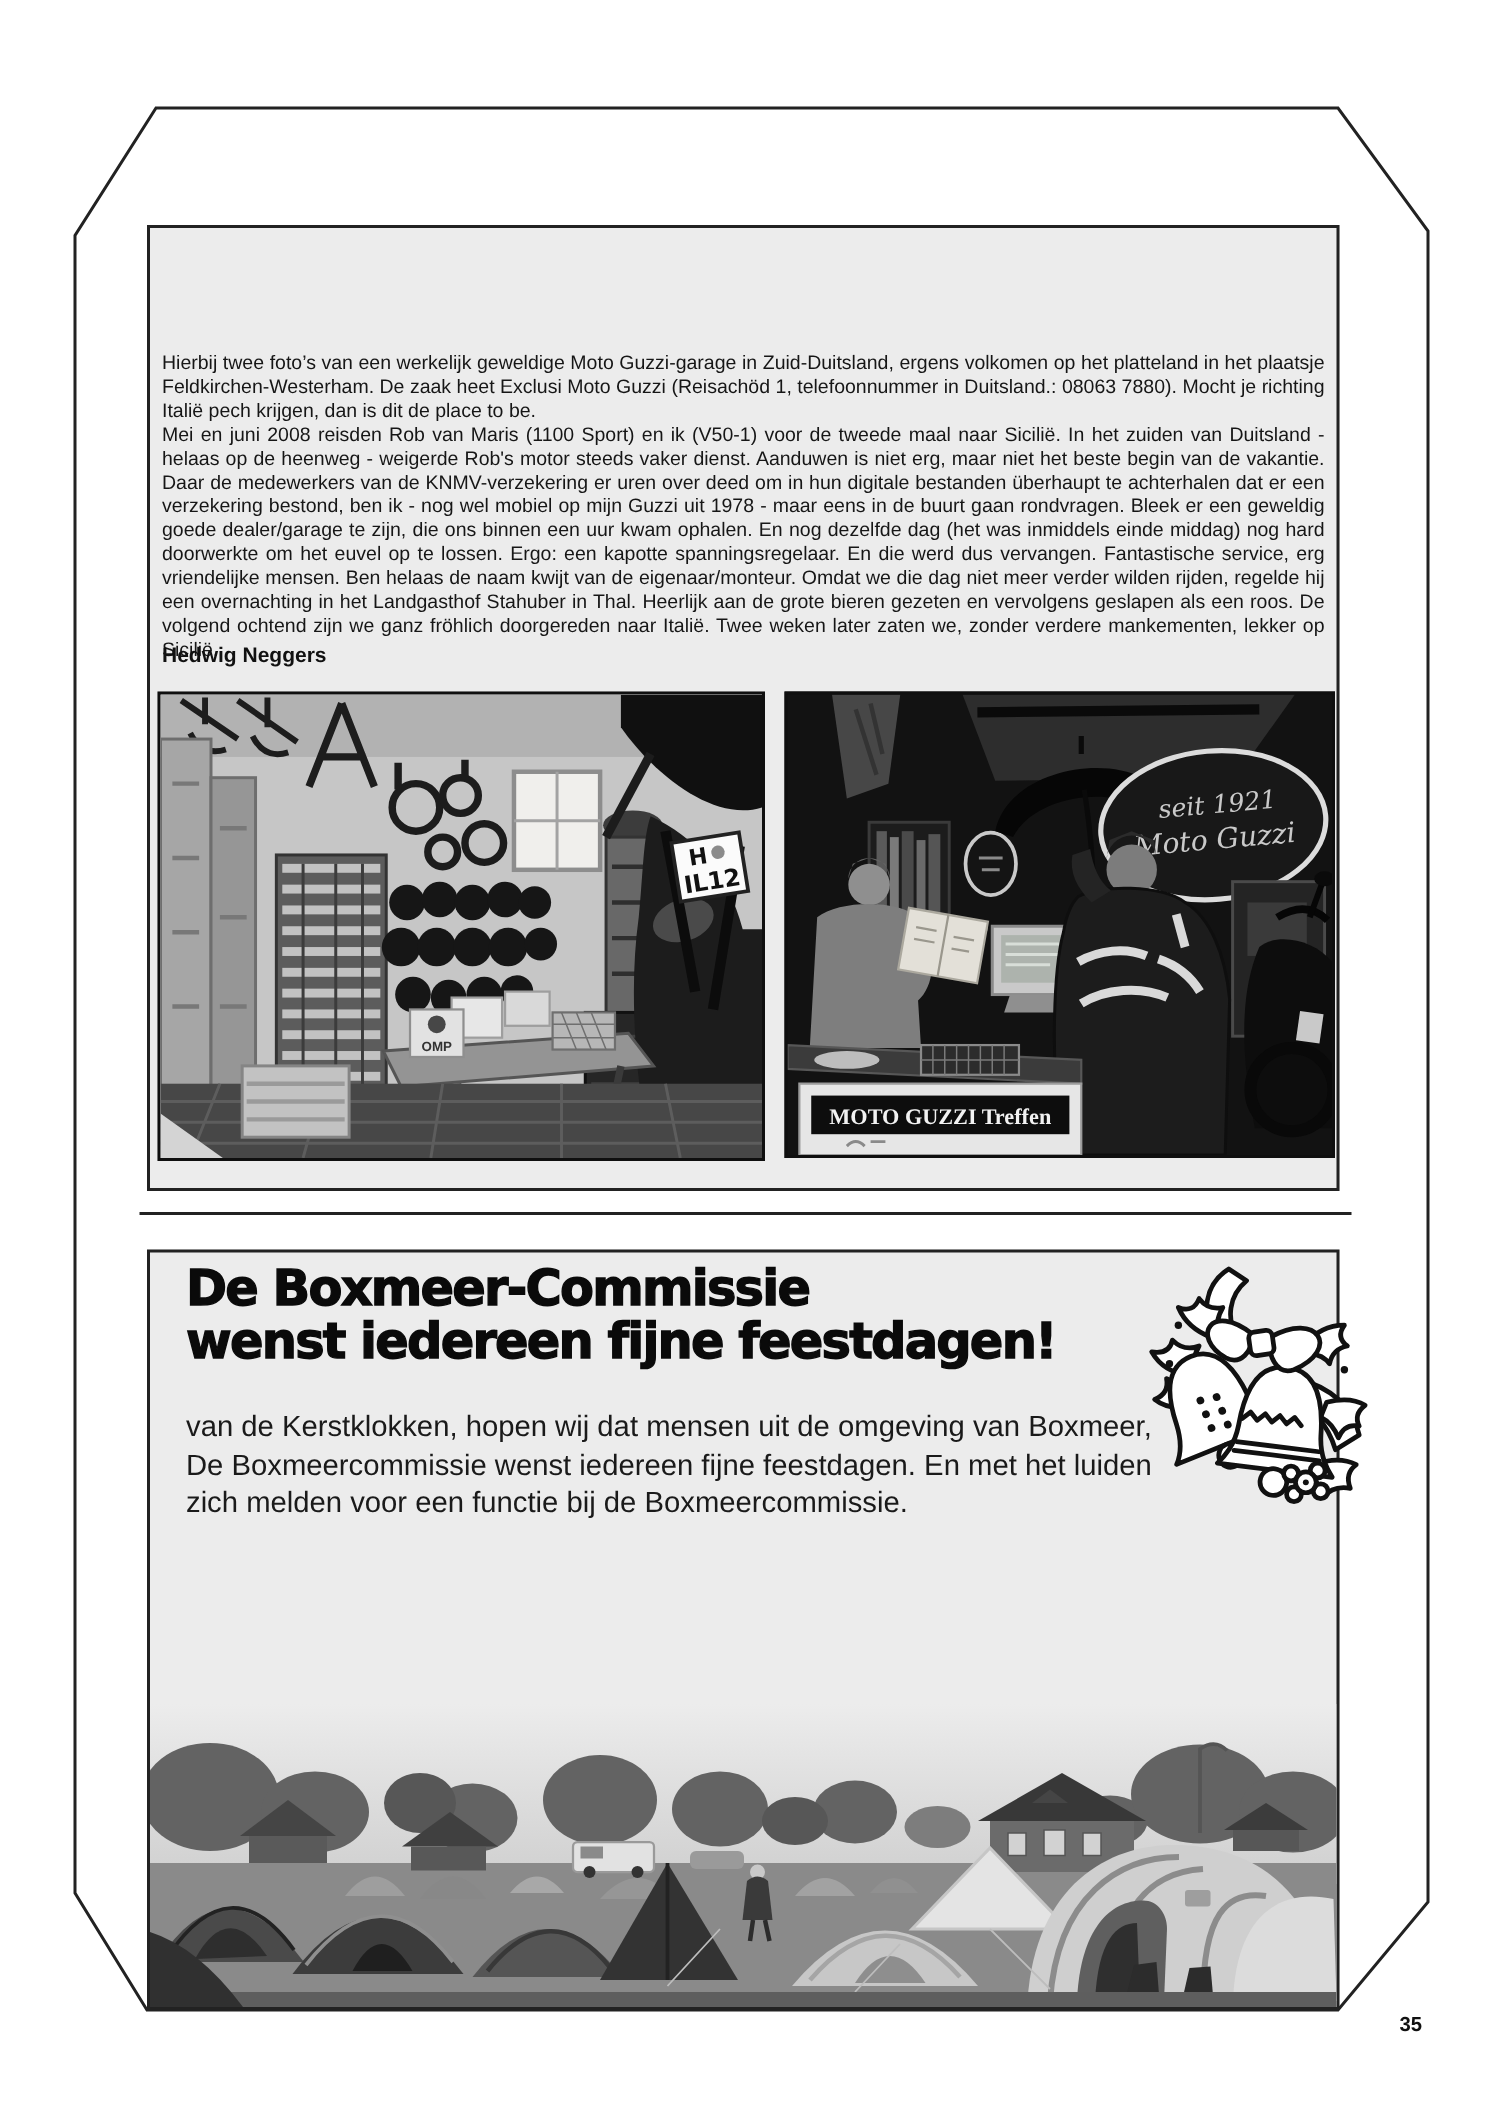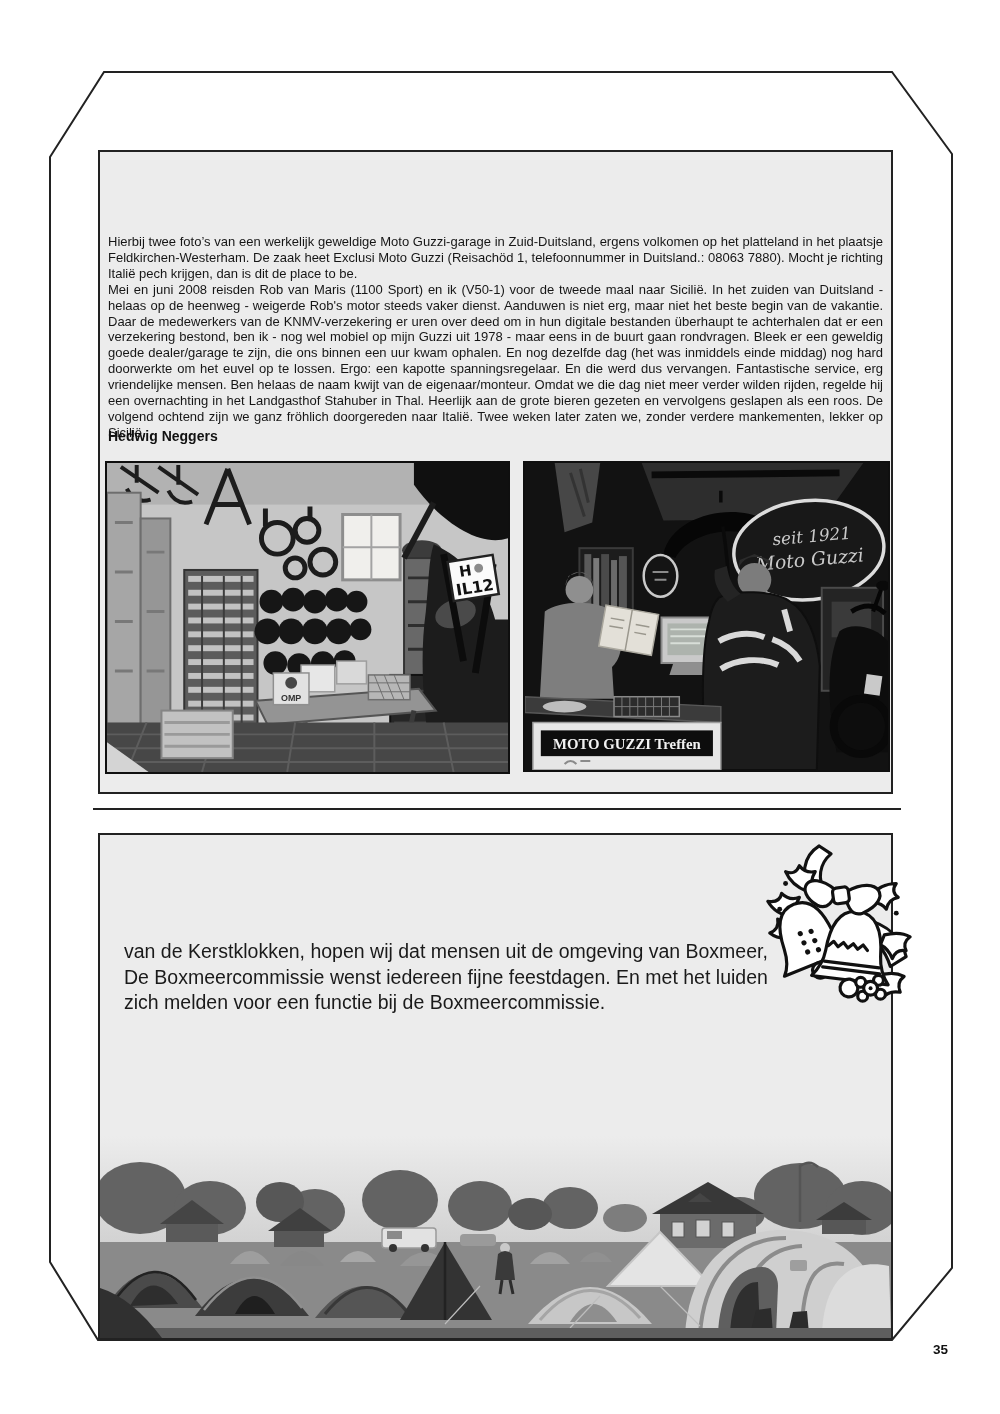--- a/index.html
+++ b/index.html
@@ -285,20 +285,24 @@
           <text x="103" y="289" text-anchor="middle" font-family="Liberation Serif, serif" font-weight="bold" font-size="15" fill="#f2f2f2">MOTO GUZZI Treffen</text>
           <path d="M40,304 q6,-6 12,0 M56,301 h10" stroke="#8a8a8a" stroke-width="2" fill="none"></path>
         </g>
       </svg>
     </figure>
   </section>
 
   <div class="divider"></div>
 
   <section class="panel" id="panel2">
+    <h2 class="a2-title">
+      <div>De Boxmeer-Commissie</div>
+      <div>wenst iedereen fijne feestdagen!</div>
+    </h2>
 
     <svg class="bells" viewBox="0 0 170 172">
       <g stroke="#111" stroke-width="3.2" fill="#ffffff" stroke-linejoin="round" stroke-linecap="round">
         <path d="M62,58 C50,36 54,16 70,6 L82,14 C70,24 68,40 76,52 Z"></path>
         <path d="M116,80 C140,86 154,100 158,118 L142,128 C136,108 124,98 110,92 Z"></path>
         <path d="M58,52 Q42,46 36,32 Q46,36 50,26 Q56,34 66,32 Q60,42 64,50 Z"></path>
         <path d="M44,78 Q26,76 18,62 Q30,64 32,54 Q40,62 50,58 Q44,68 48,78 Z"></path>
         <path d="M46,98 Q30,102 20,94 Q30,90 28,80 Q38,86 46,80 Q44,90 52,96 Z"></path>
         <path d="M120,58 Q132,44 148,44 Q142,52 150,58 Q140,60 138,70 Q132,62 122,64 Z"></path>
         <path d="M136,96 Q152,92 162,98 Q154,104 158,112 Q148,110 144,120 Q140,110 132,106 Z"></path>

